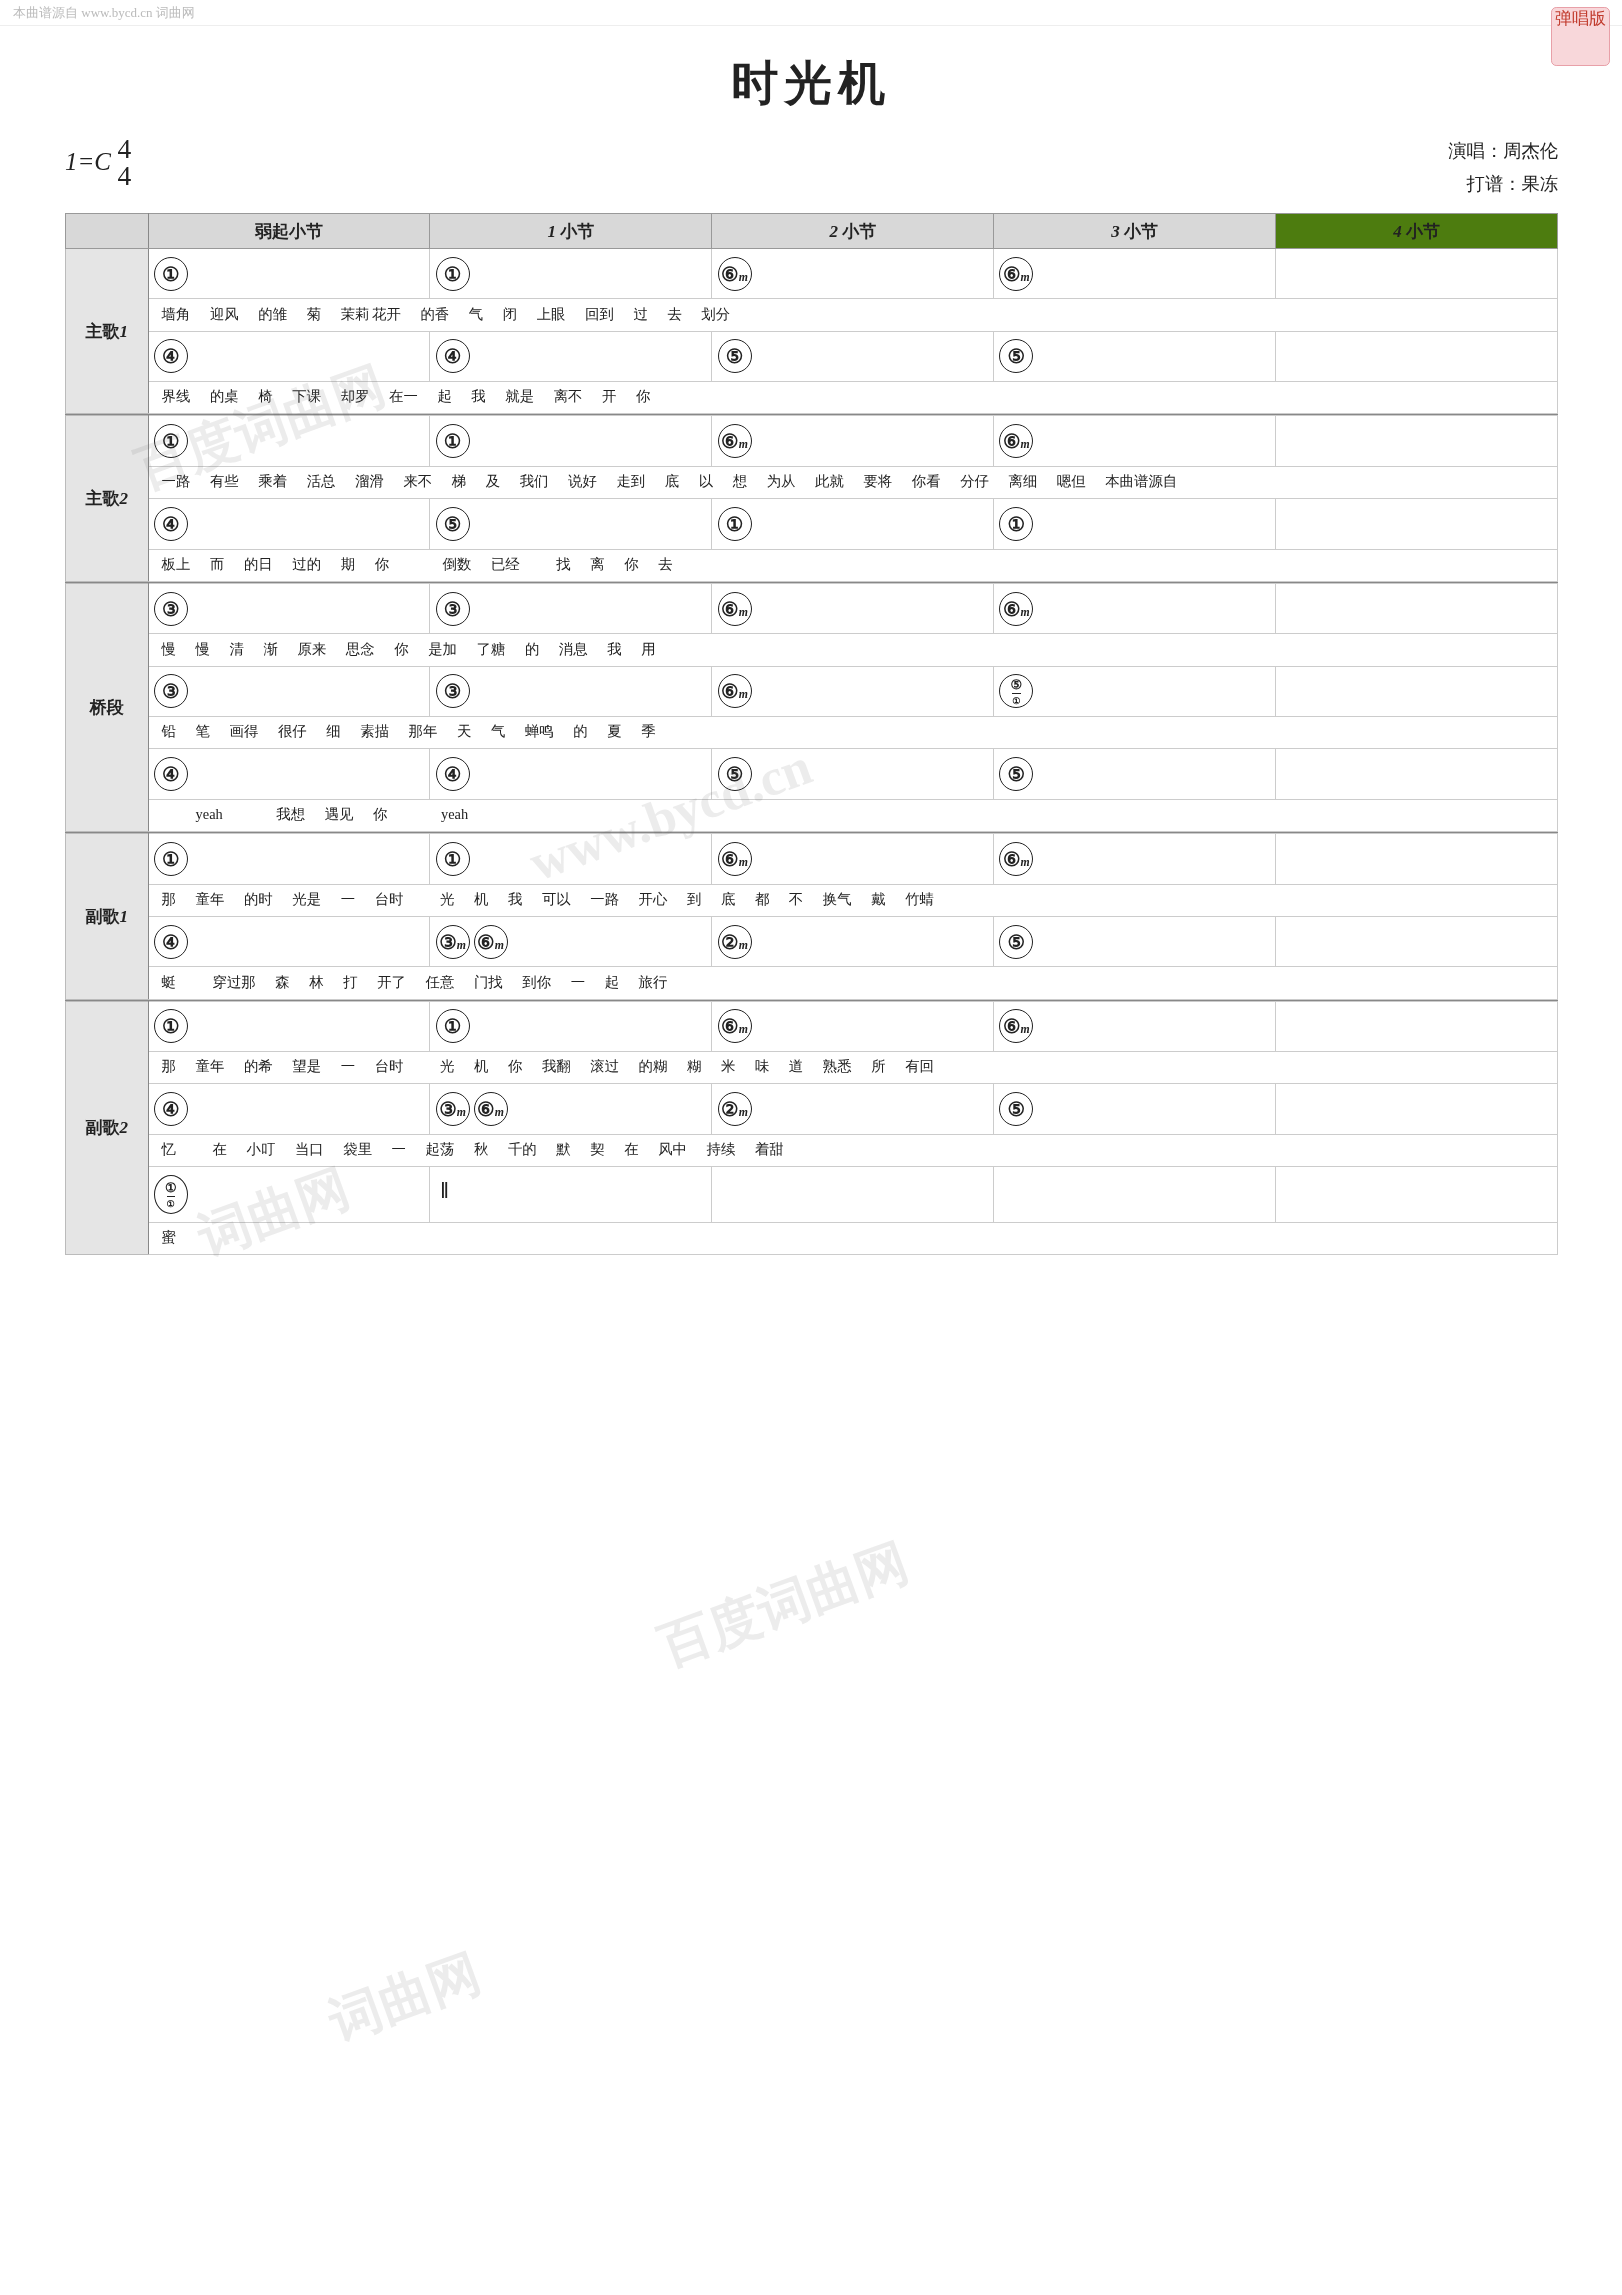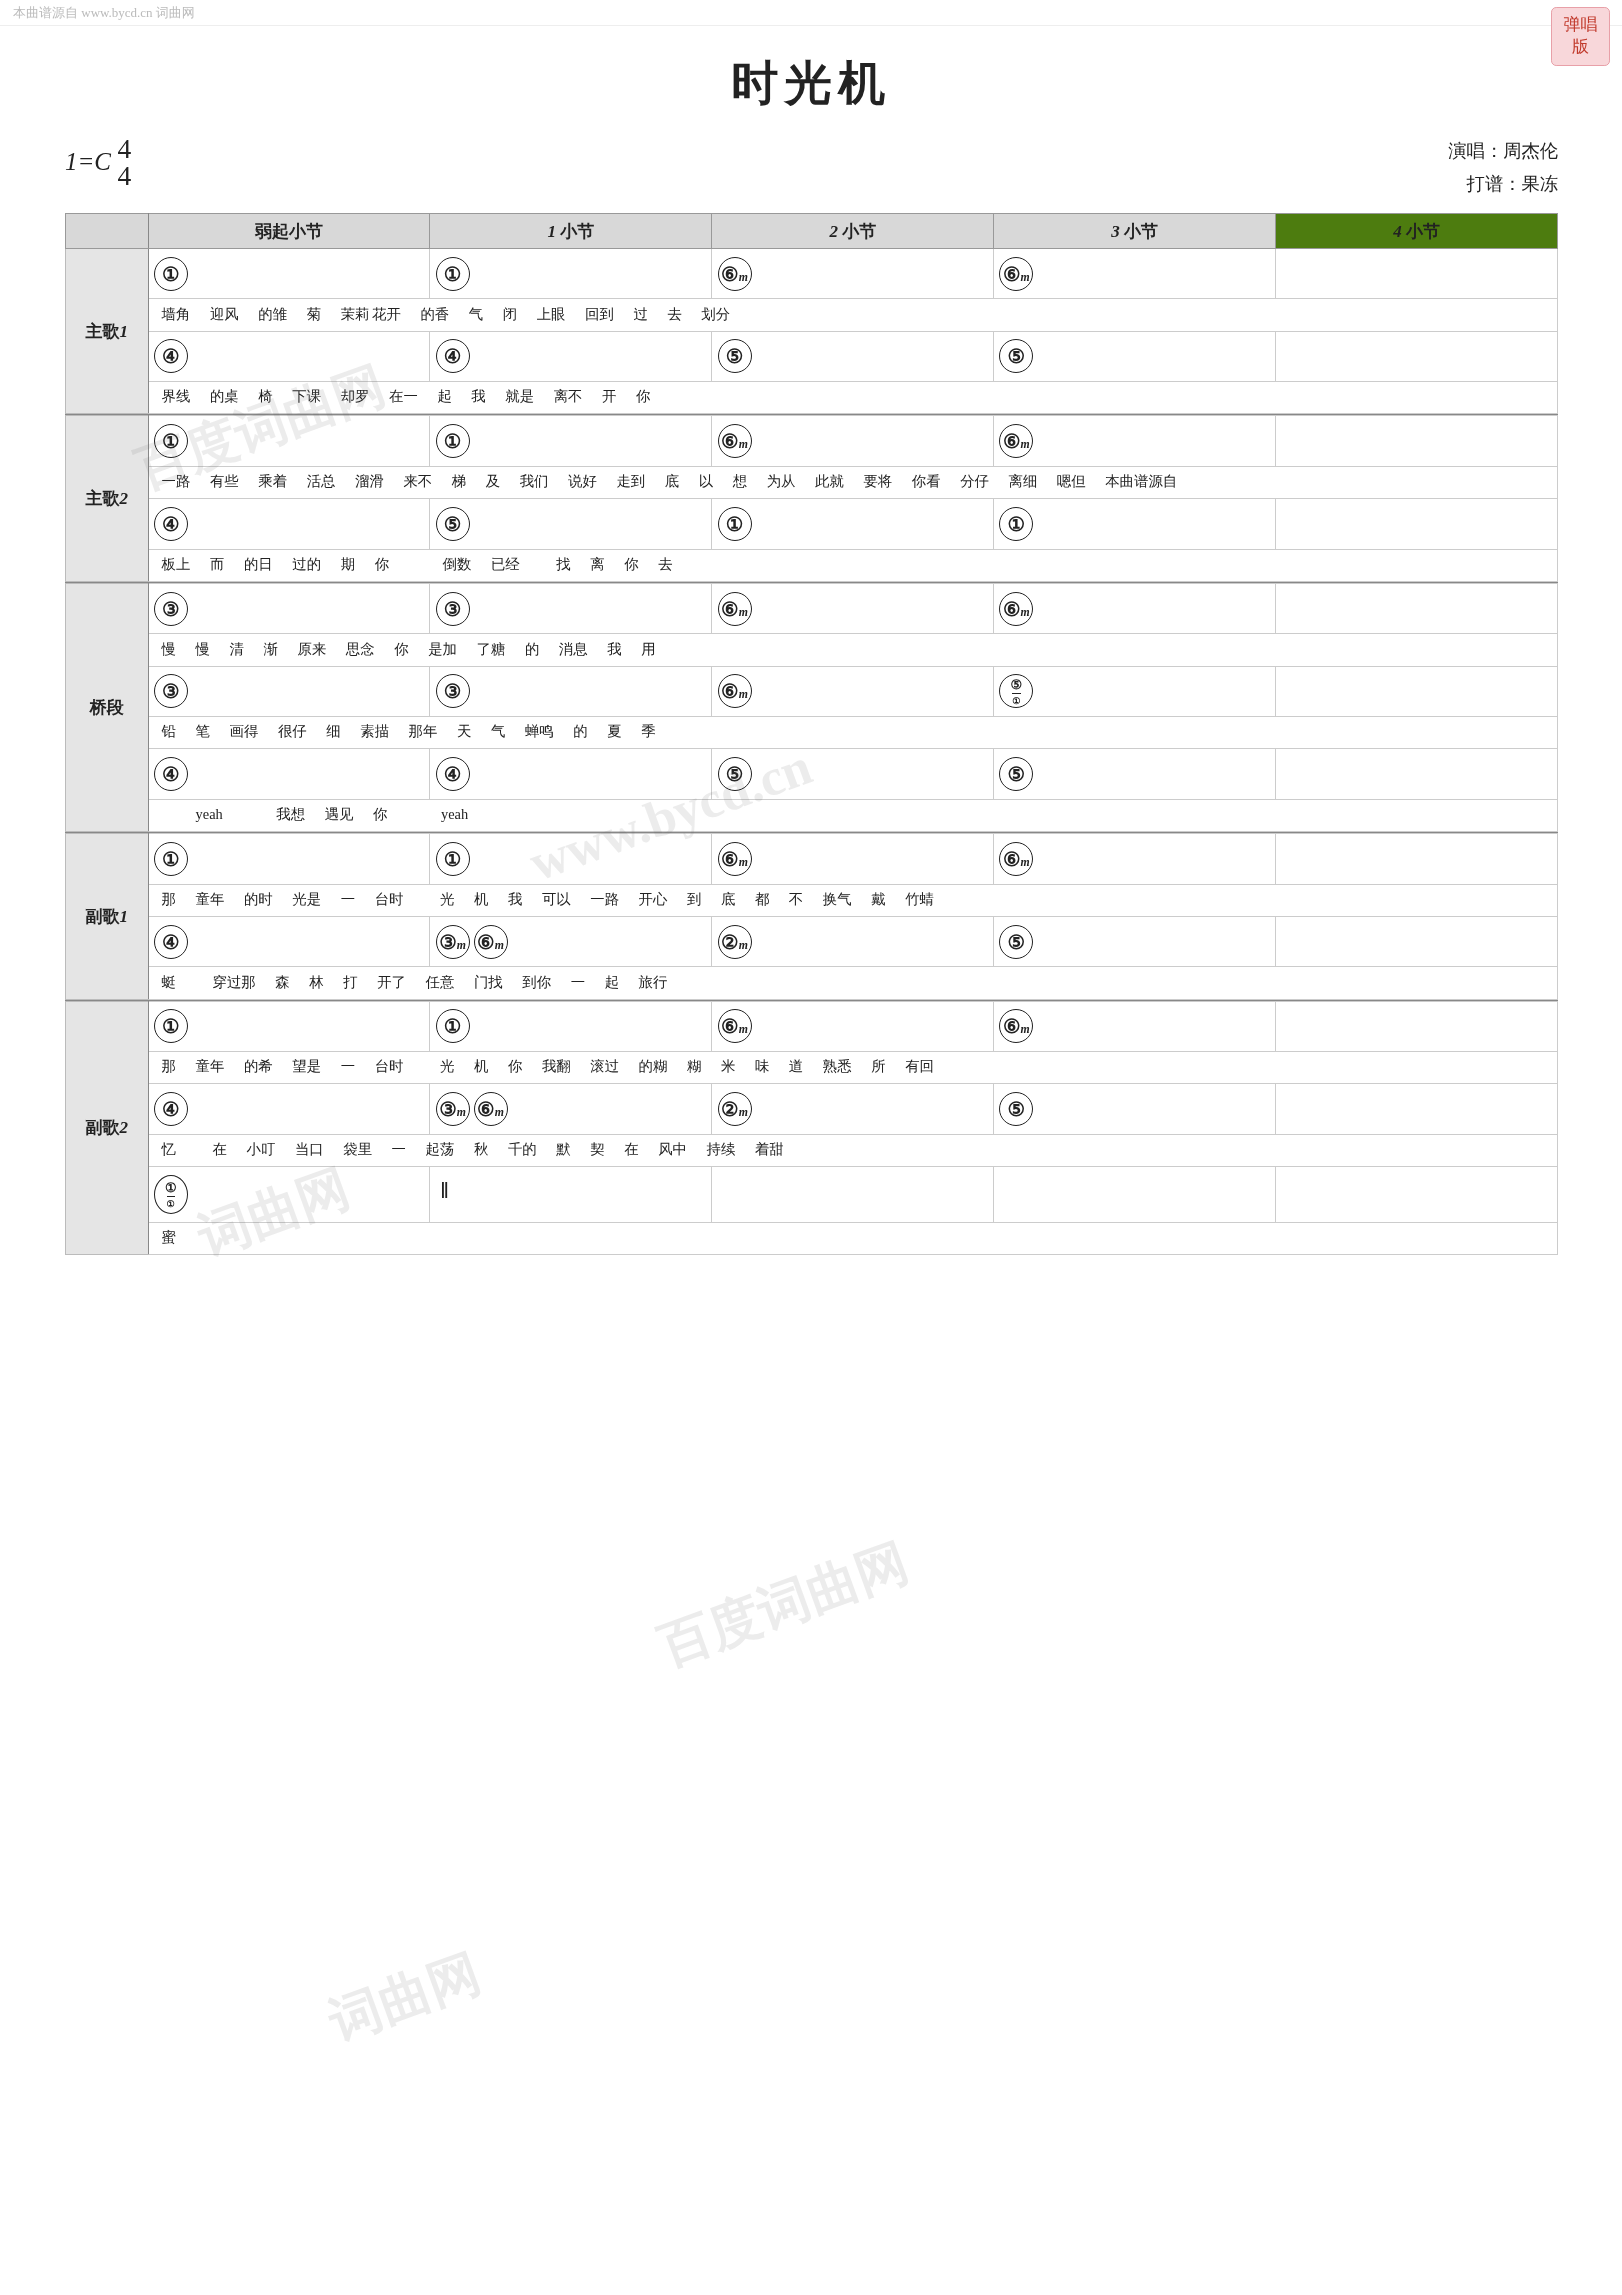--- a/index.html
+++ b/index.html
@@ -28,22 +28,21 @@
     .badge-corner {
       position: absolute;
       top: 6.5px;
       right: 13px;
       width: 59px;
       height: 59px;
       background: #f8d7da;
       border: 1.3px solid #e8a0a8;
       border-radius: 5.2px;
       display: flex;
-      flex-direction: column;
-      align-items: center;
+      flex-direction: row;
       justify-content: center;
       font-size: 17px;
       color: #c0392b;
       line-height: 1.3;
     }
 
     .song-title {
       text-align: center;
       font-size: 47px;
       font-weight: bold;

